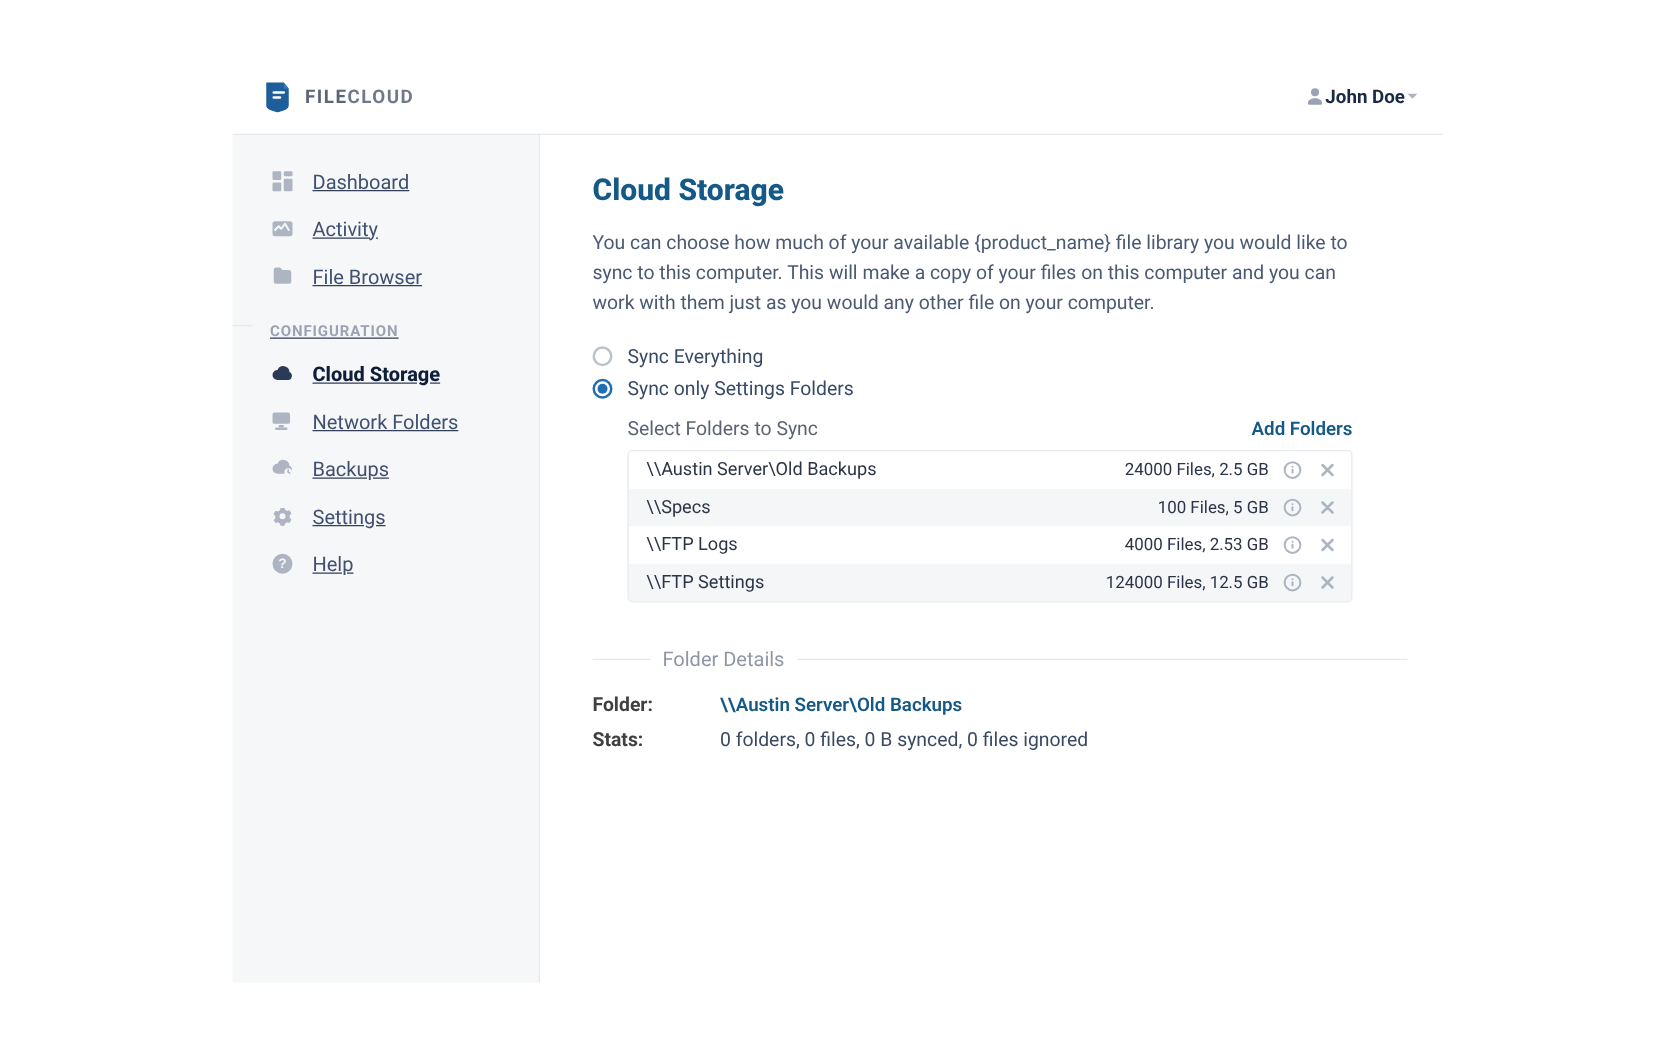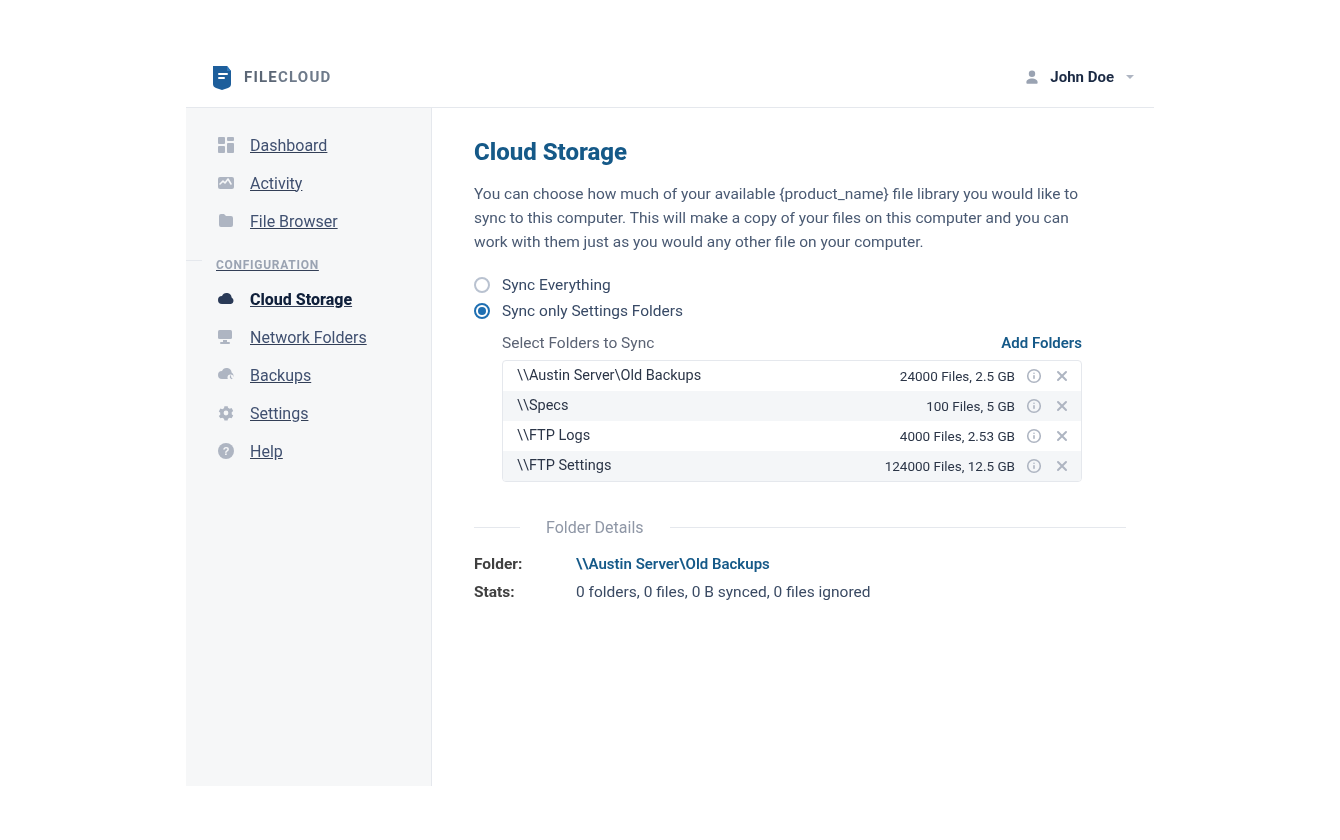--- a/index.html
+++ b/index.html
@@ -41,21 +41,21 @@
     padding:0 18px 0 26px;
     border-bottom:1px solid var(--line);
   }
   .brand{display:flex;align-items:center;gap:10px}
   .brand-mark{width:22px;height:26px;display:inline-flex}
   .brand-text{
     font-weight:700;letter-spacing:.08em;font-size:15px;color:#6e7a8a;
     display:inline-flex;align-items:center;gap:0;
   }
   .brand-text .strong{color:#5b6675}
-  .user{display:flex;align-items:center;gap:10px;color:var(--navy);font-weight:700}
+  .user{display:flex;align-items:center;color:var(--navy);font-weight:700}
   .user .name{font-size:15px}
   .user .chev{color:var(--icon)}
   
   .body{flex:1;display:flex;min-height:0}
   .sidebar{
     width:246px;background:var(--sidebar-bg);
     border-right:1px solid var(--line);
     padding:18px 10px 18px 0;
     text-decoration:underline;
   }
@@ -92,21 +92,21 @@
 
   .table{border:1px solid var(--line);border-radius:4px;overflow:hidden}
   .row{display:flex;align-items:center;gap:10px;padding:6px 10px 6px 14px;font-size:14.5px}
   .row:nth-child(even){background:var(--row-alt)}
   .row .path{flex:1;color:#2b3547}
   .row .meta{color:#2b3547;font-size:13.5px;white-space:nowrap}
   .row .actions{display:flex;align-items:center;gap:10px;color:var(--icon)}
   .row .actions .ib{width:18px;height:18px;display:inline-flex;align-items:center;justify-content:center;cursor:pointer}
 
   .details{margin-top:36px}
-  .details .hd{display:flex;align-items:center;gap:26px;color:#8f97a6;font-size:16px}
+  .details .hd{display:flex;align-items:center;gap:10px;color:#8f97a6;font-size:16px}
   .details .hd .line{flex:1;height:1px;background:var(--line)}
   .details .line-left{width:46px;height:1px;background:var(--line)}
   .kv{margin-top:18px;display:grid;grid-template-columns:78px 1fr;row-gap:10px;column-gap:24px;font-size:15.5px}
   .kv .k{font-weight:700;color:#404040}
   .kv .v{color:#3a4a63}
   .kv .v.link{color:var(--blue-600);font-weight:600;cursor:pointer}
 
   
   svg{display:block}
 </style>

